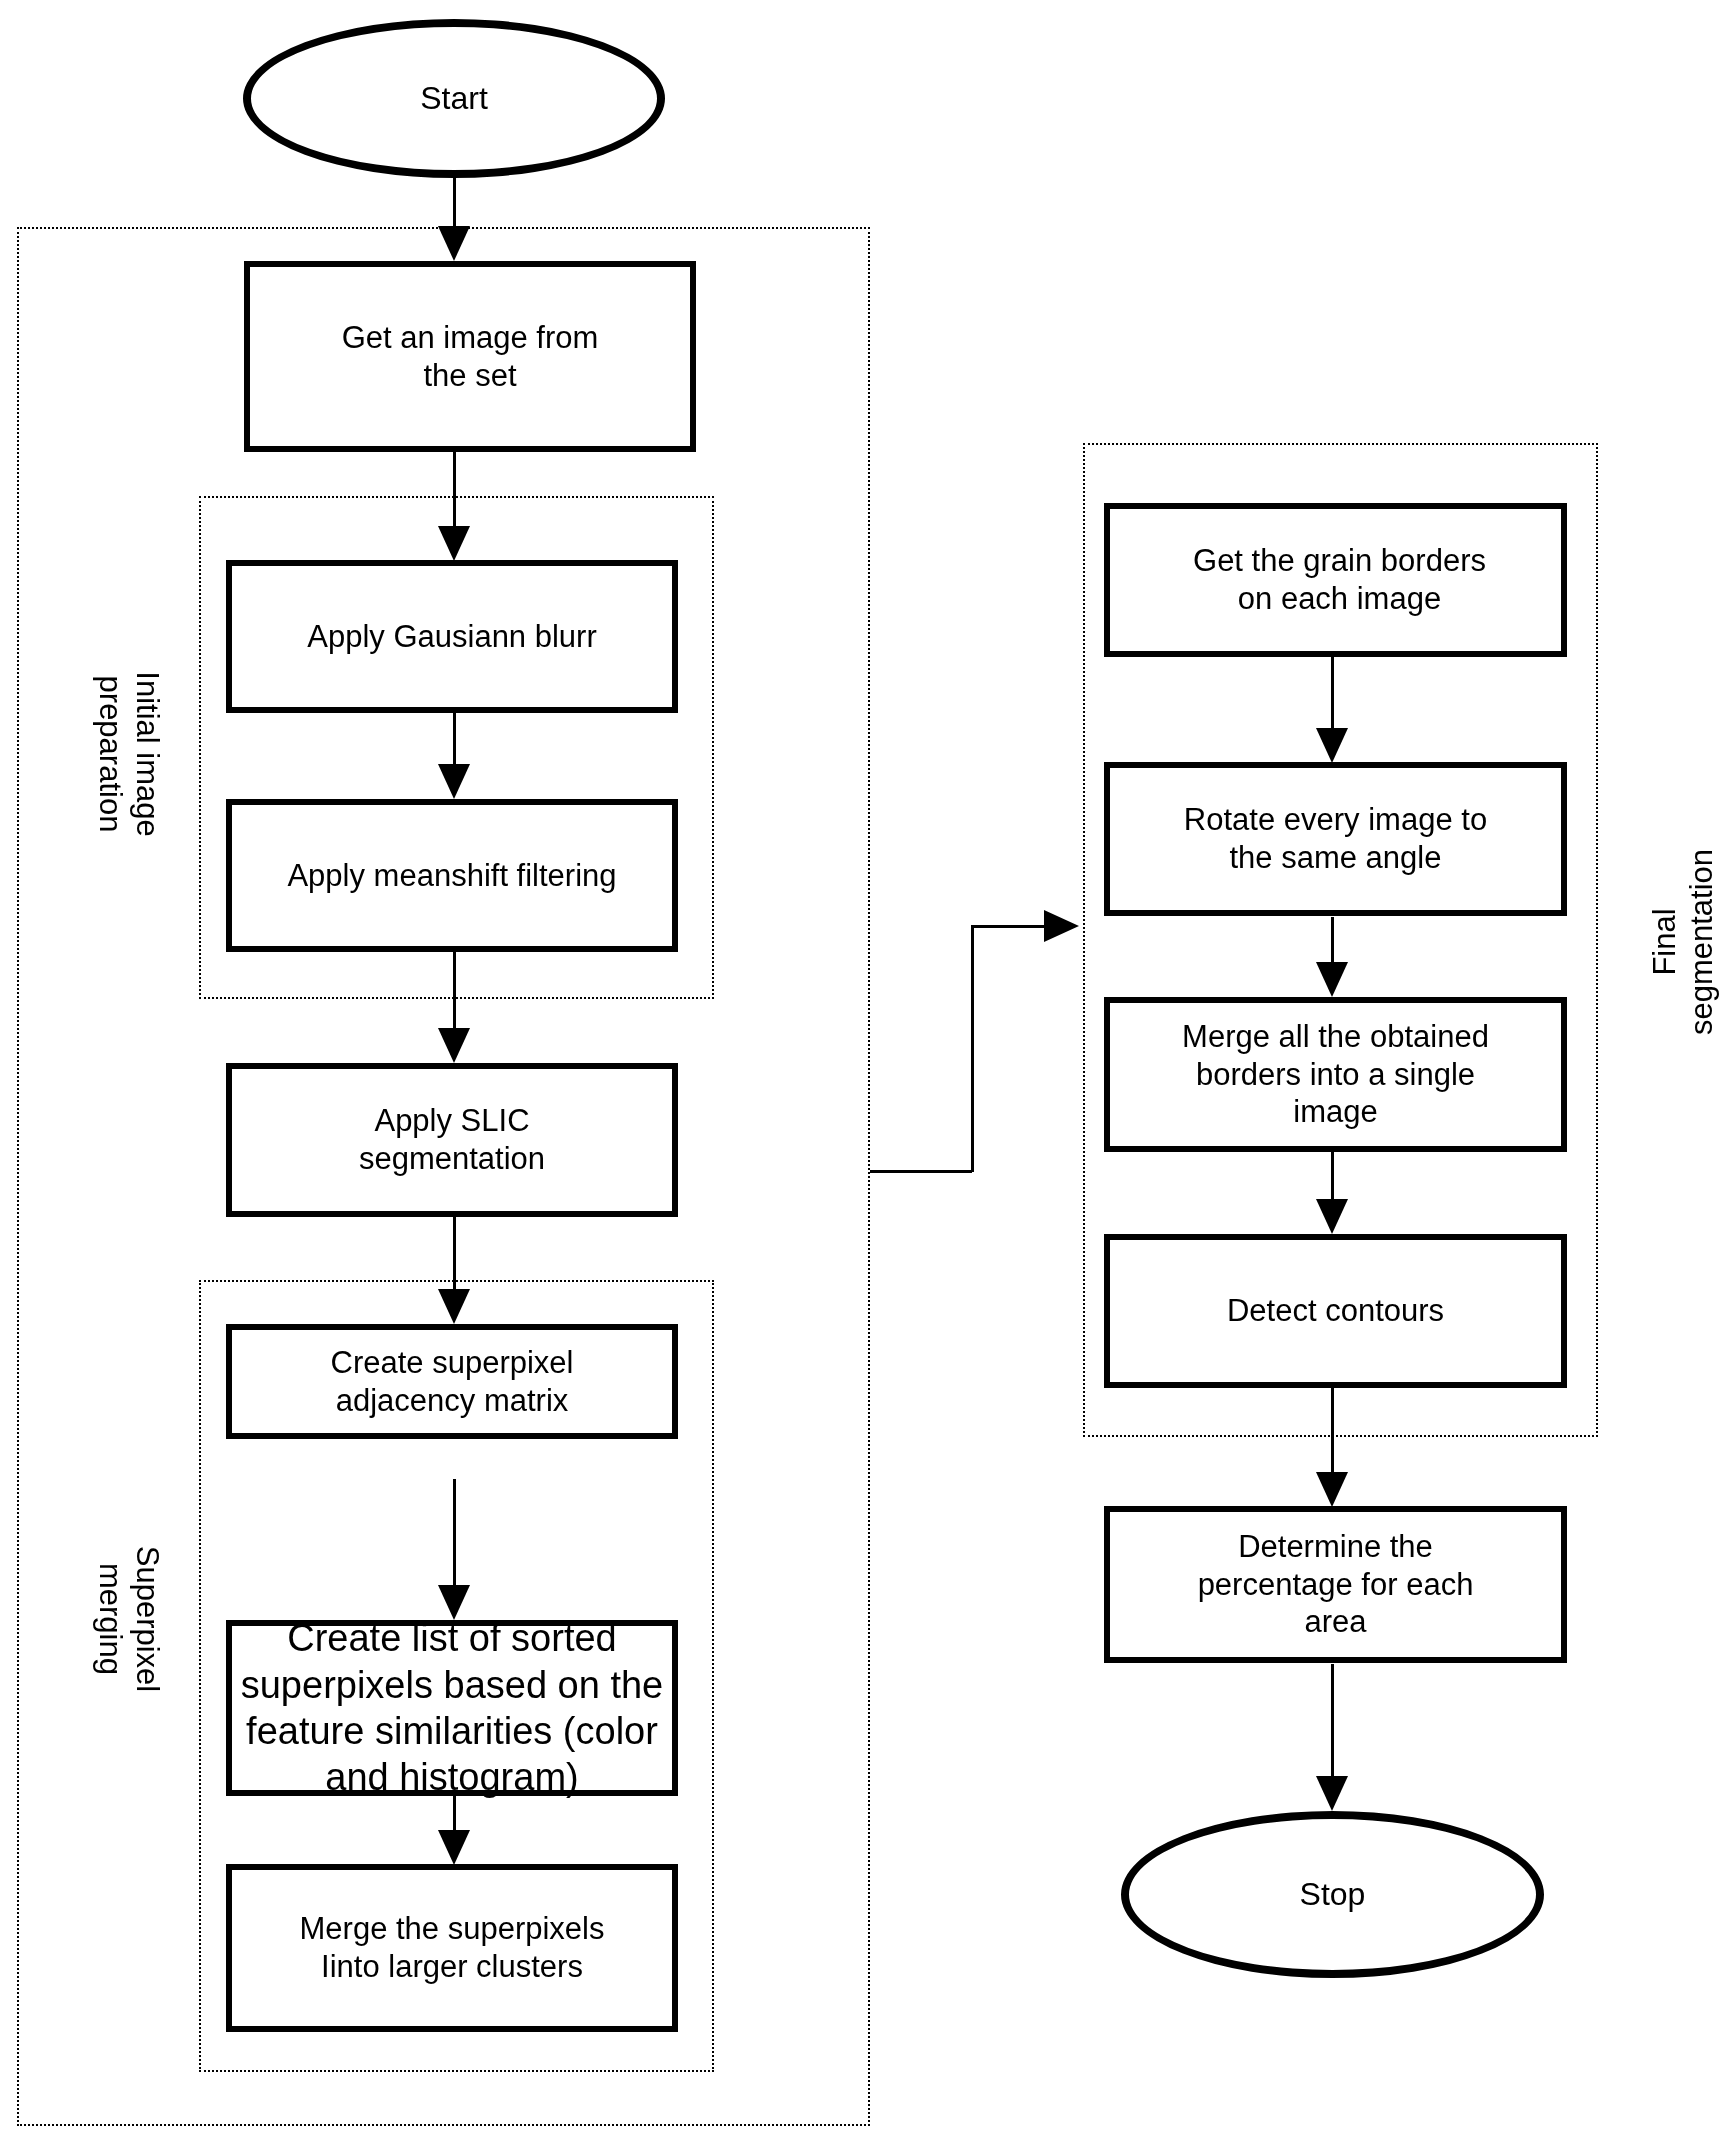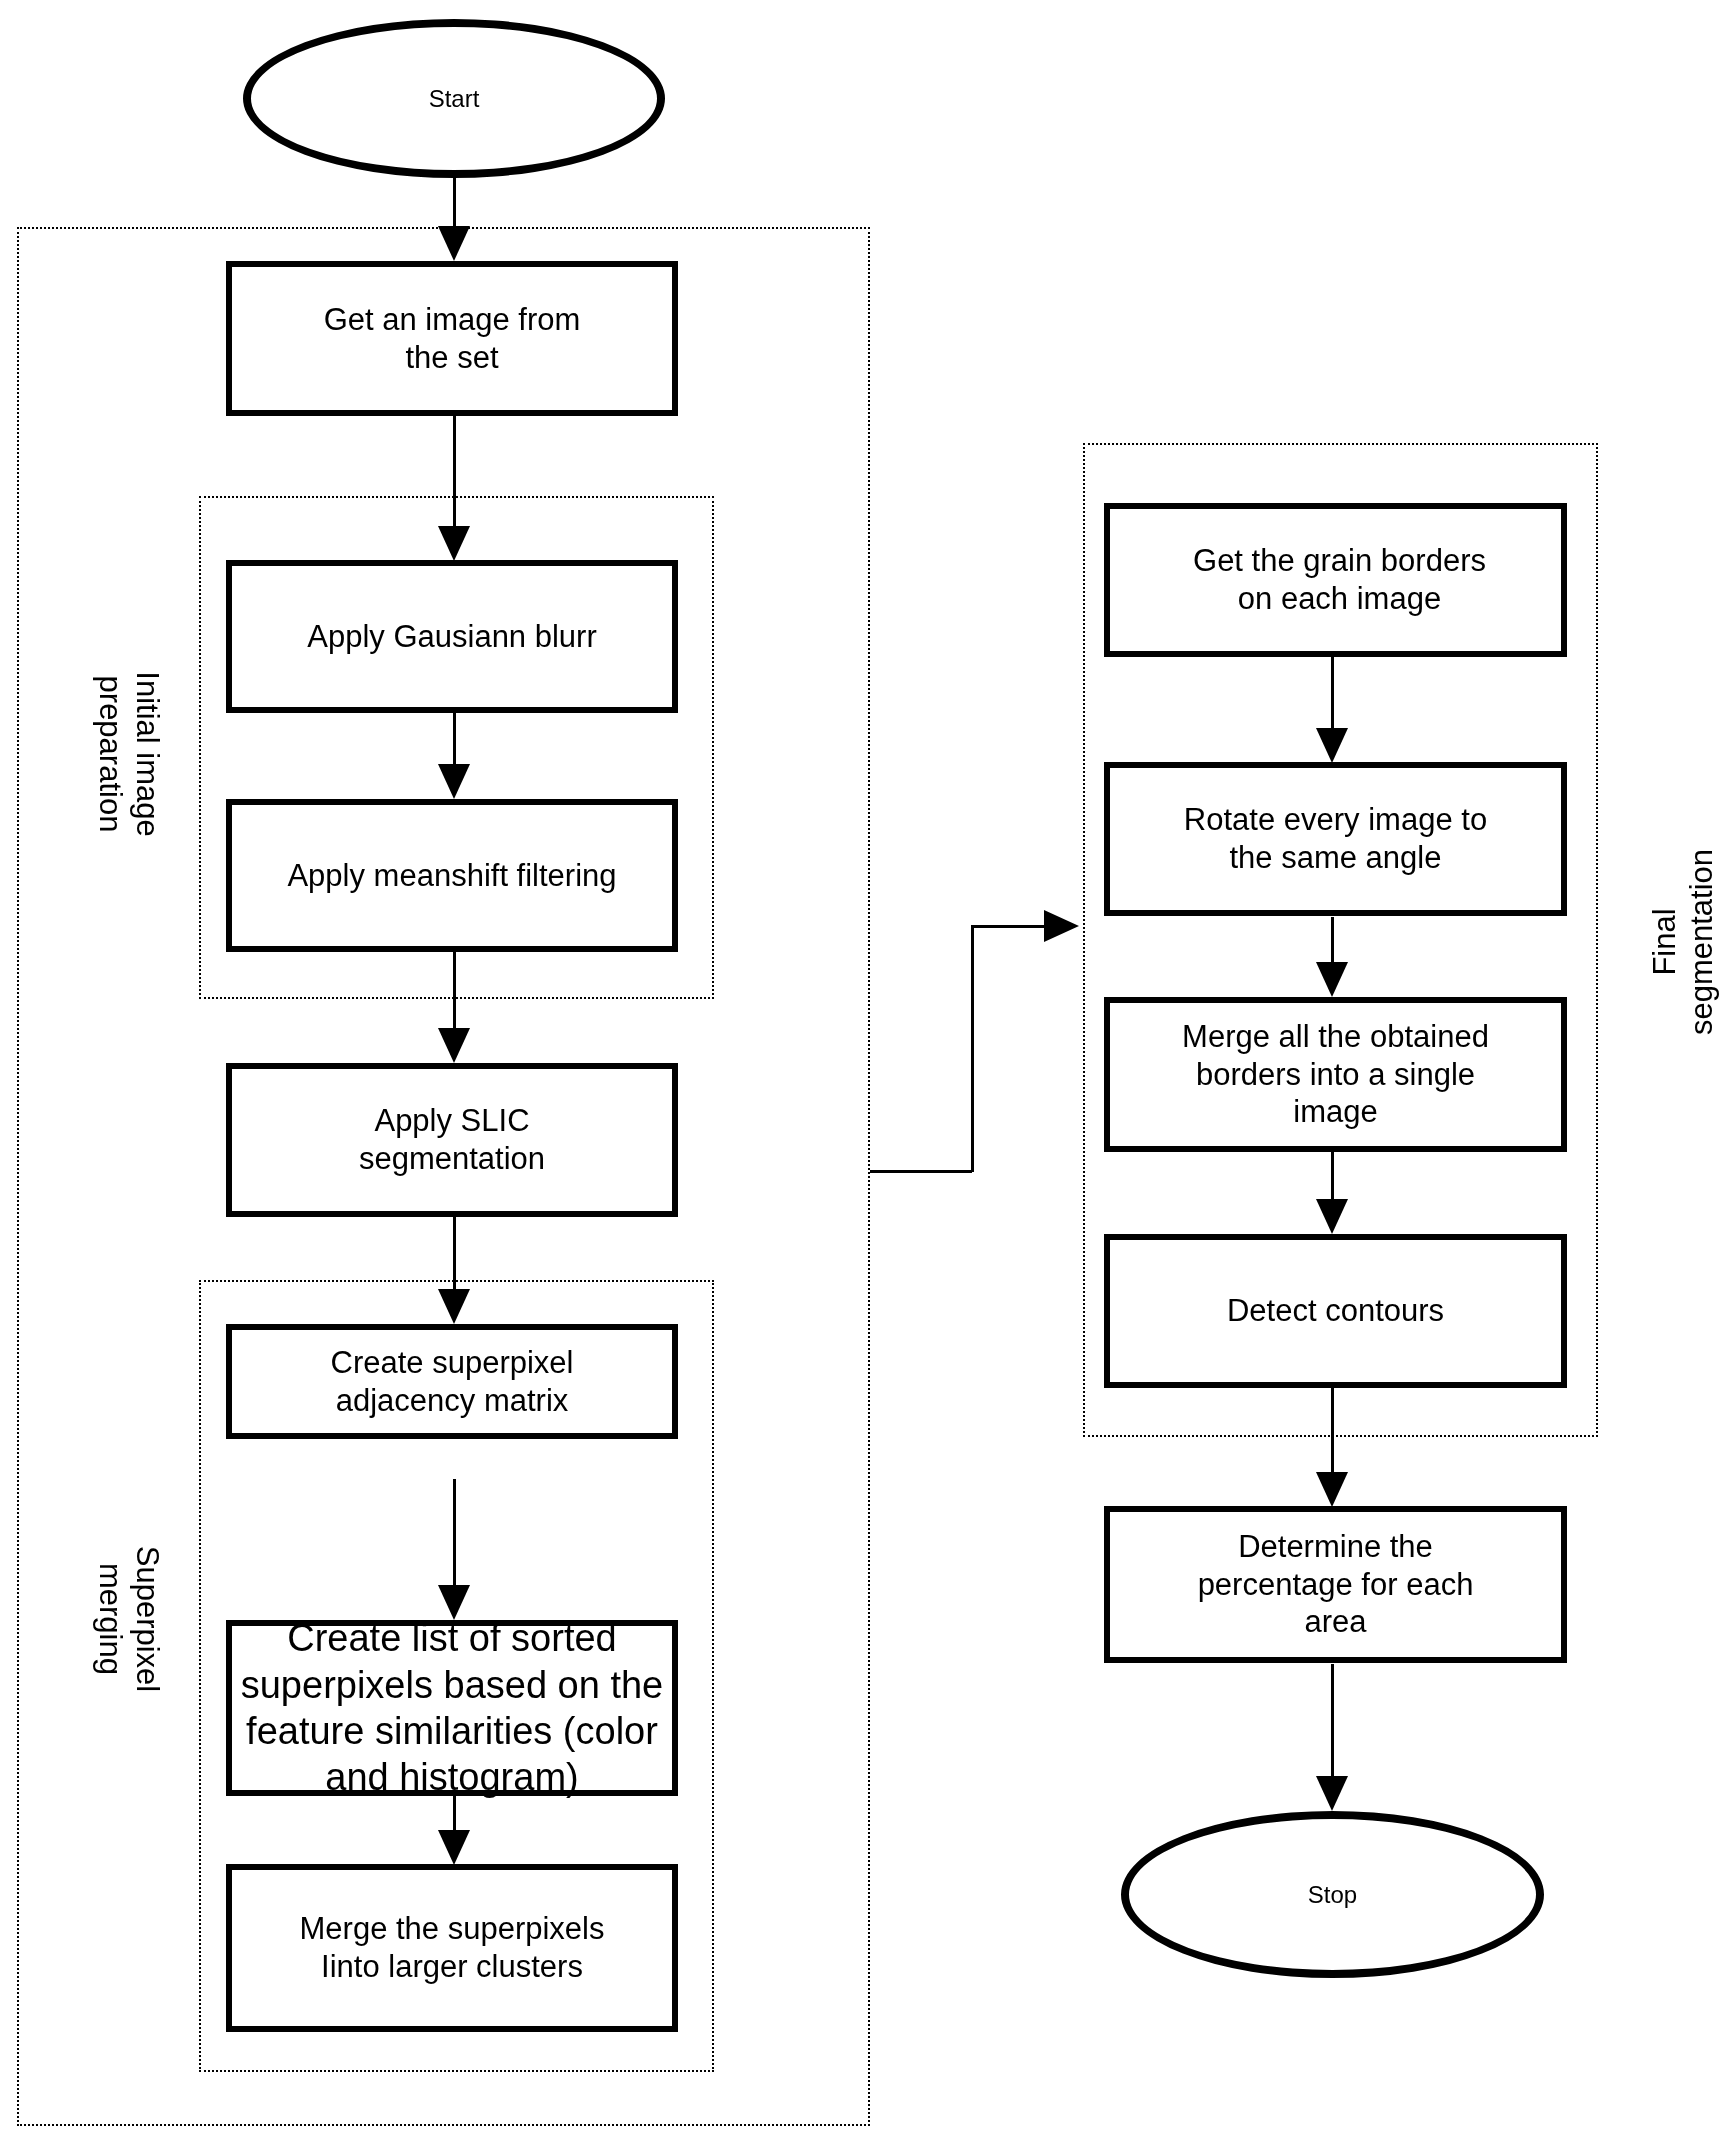--- a/index.html
+++ b/index.html
@@ -29,21 +29,21 @@
   .ellipse {
     position: absolute;
     box-sizing: border-box;
     border: 8px solid #000000;
     border-radius: 50%;
     background: #ffffff;
     display: flex;
     align-items: center;
     justify-content: center;
     text-align: right;
-    font-size: 24px;
+    font-size: 32px;
     z-index: 3;
   }
   .dotted {
     position: absolute;
     box-sizing: border-box;
     border: 2.5px dotted #000000;
     background: transparent;
     z-index: 1;
   }
   .vline, .hline {
@@ -96,21 +96,21 @@
   <div class="vlabel rot-cw" style="left:-56px; top:711px;">Initial image
 preparation</div>
   <div class="vlabel rot-cw" style="left:-56px; top:1576px;">Superpixel
 merging</div>
   <div class="vlabel rot-ccw" style="left:1498px; top:899px;">Final
 segmentation</div>
 
   <div class="ellipse" style="left:243px; top:19px; width:422px; height:159px;">Start</div>
   <div class="ellipse" style="left:1121px; top:1811px; width:423px; height:167px;">Stop</div>
 
-  <div class="box" style="left:226px; top:261px; width:452px; height:155px;">Get an image from
+  <div class="box" style="left:244px; top:261px; width:452px; height:191px;">Get an image from
 the set</div>
   <div class="box" style="left:226px; top:560px; width:452px; height:153px;">Apply Gausiann blurr</div>
   <div class="box" style="left:226px; top:799px; width:452px; height:153px;">Apply meanshift filtering</div>
   <div class="box" style="left:226px; top:1063px; width:452px; height:154px;">Apply SLIC
 segmentation</div>
   <div class="box" style="left:226px; top:1324px; width:452px; height:115px;">Create superpixel
 adjacency matrix</div>
   <div class="box" style="left:226px; top:1620px; width:452px; height:176px; font-size:38px;">Create list of sorted
 superpixels based on the
 feature similarities (color

